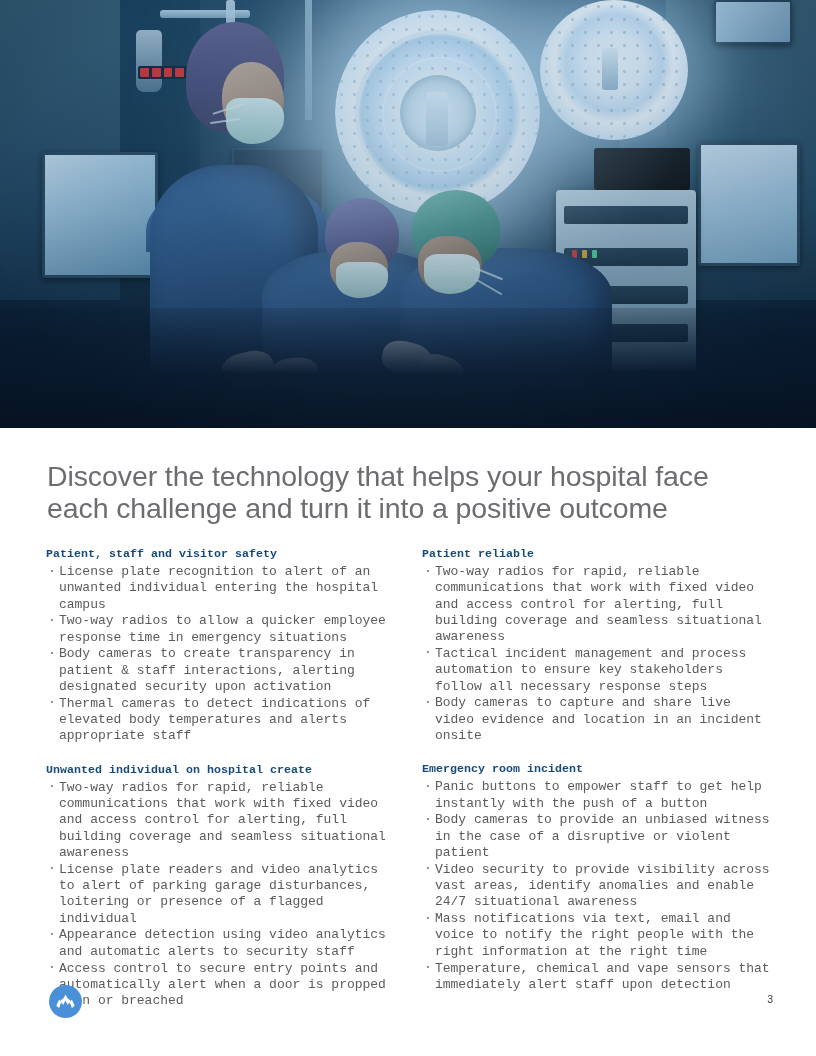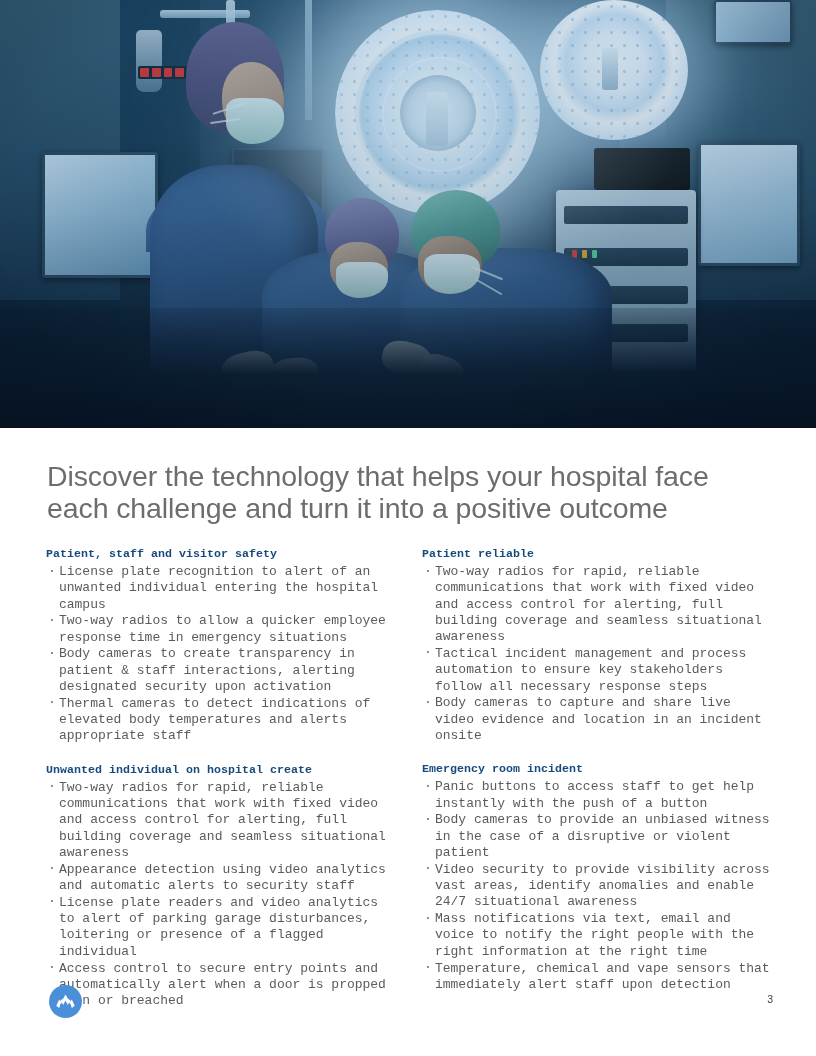--- a/index.html
+++ b/index.html
@@ -401,43 +401,43 @@
           <li>Two-way radios to allow a quicker employee response time in emergency situations</li>
           <li>Body cameras to create transparency in patient &amp; staff interactions, alerting designated security upon activation</li>
           <li>Thermal cameras to detect indications of elevated body temperatures and alerts appropriate staff</li>
         </ul>
       </div>
 
       <div class="sec">
         <h2 class="sec-title">Unwanted individual on hospital create</h2>
         <ul class="bullets">
           <li>Two-way radios for rapid, reliable communications that work with fixed video and access control for alerting, full building coverage and seamless situational awareness</li>
+          <li>License plate readers and video analytics to alert of parking garage disturbances, loitering or presence of a flagged individual</li>
           <li>Appearance detection using video analytics and automatic alerts to security staff</li>
-          <li>License plate readers and video analytics to alert of parking garage disturbances, loitering or presence of a flagged individual</li>
           <li>Access control to secure entry points and automatically alert when a door is propped open or breached</li>
         </ul>
       </div>
 
     </div>
 
     <div class="col right">
 
       <div class="sec">
         <h2 class="sec-title">Patient reliable</h2>
         <ul class="bullets">
           <li>Two-way radios for rapid, reliable communications that work with fixed video and access control for alerting, full building coverage and seamless situational awareness</li>
           <li>Tactical incident management and process automation to ensure key stakeholders follow all necessary response steps</li>
           <li>Body cameras to capture and share live video evidence and location in an incident onsite</li>
         </ul>
       </div>
 
       <div class="sec">
         <h2 class="sec-title">Emergency room incident</h2>
         <ul class="bullets">
-          <li>Panic buttons to access staff to get help instantly with the push of a button</li>
+          <li>Panic buttons to empower staff to get help instantly with the push of a button</li>
           <li>Body cameras to provide an unbiased witness in the case of a disruptive or violent patient</li>
           <li>Video security to provide visibility across vast areas, identify anomalies and enable 24/7 situational awareness</li>
           <li>Mass notifications via text, email and voice to notify the right people with the right information at the right time</li>
           <li>Temperature, chemical and vape sensors that immediately alert staff upon detection</li>
         </ul>
       </div>
 
     </div>
   </div>
 </div>

